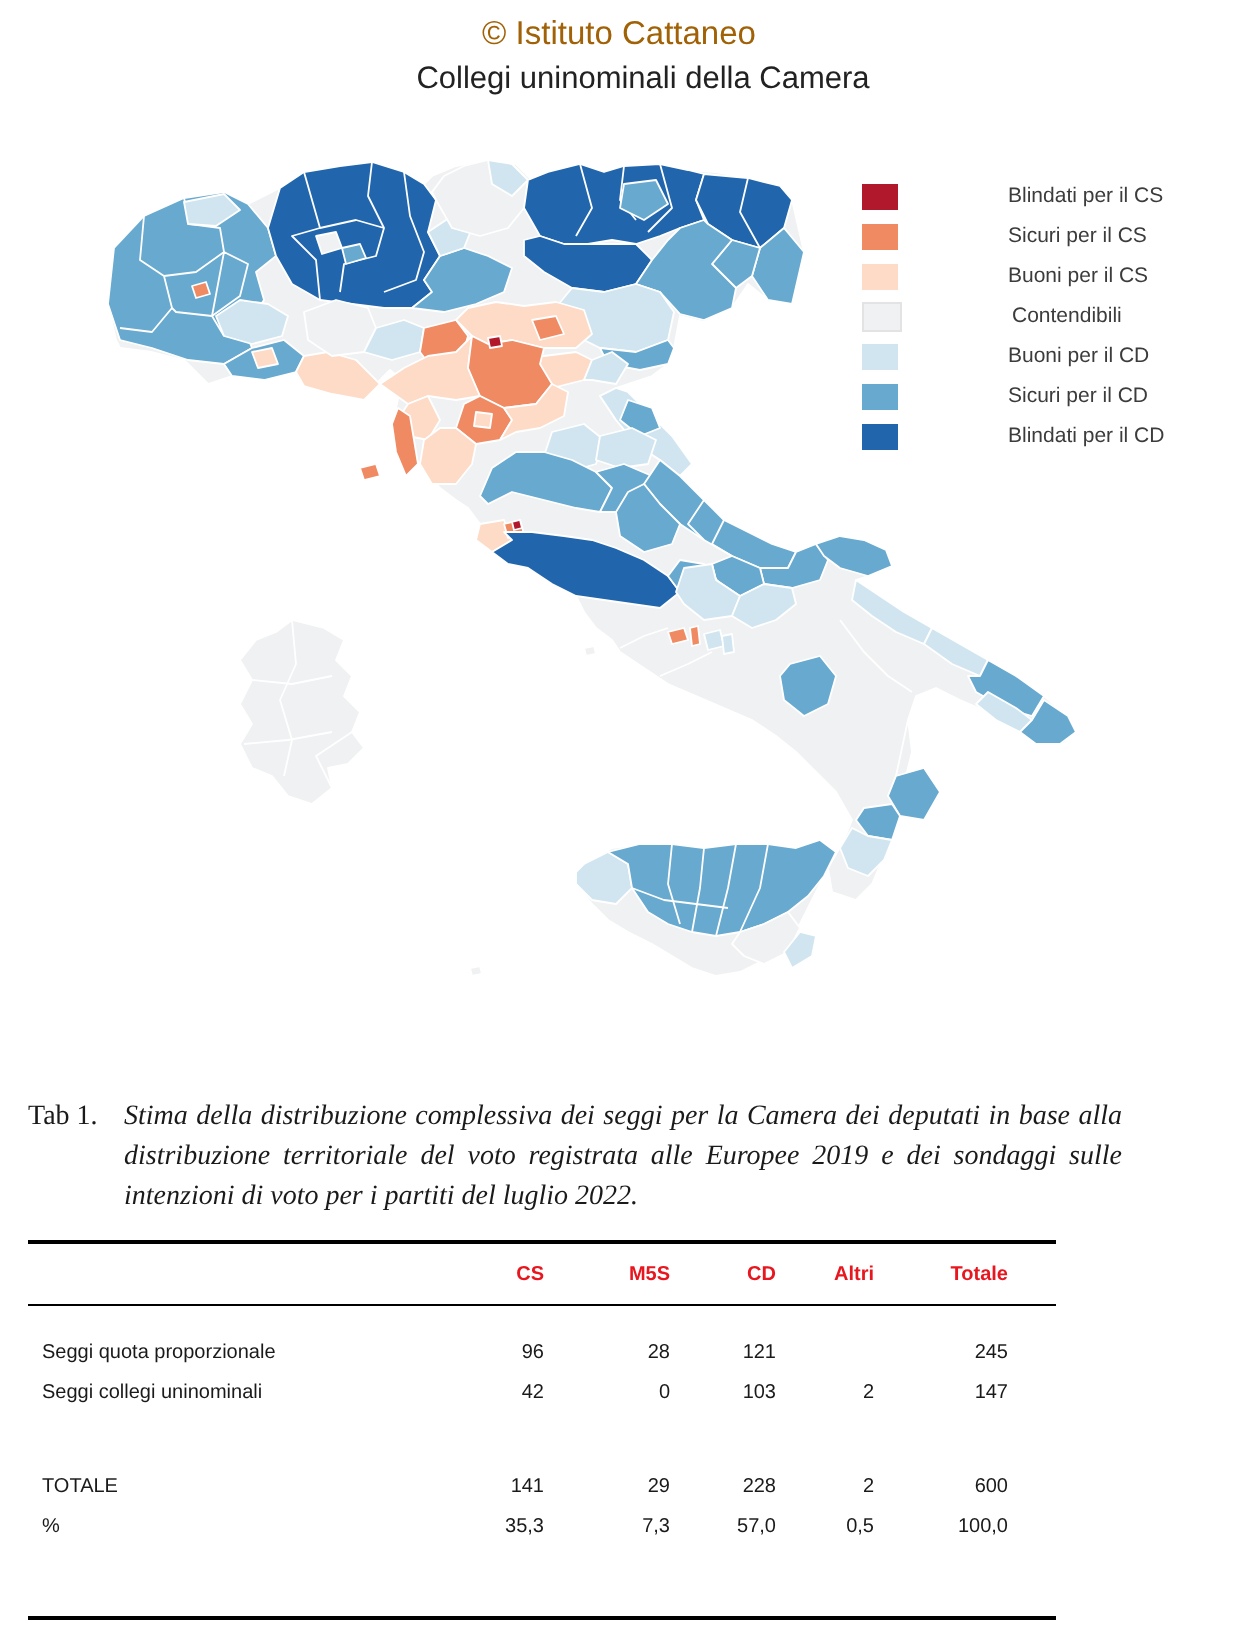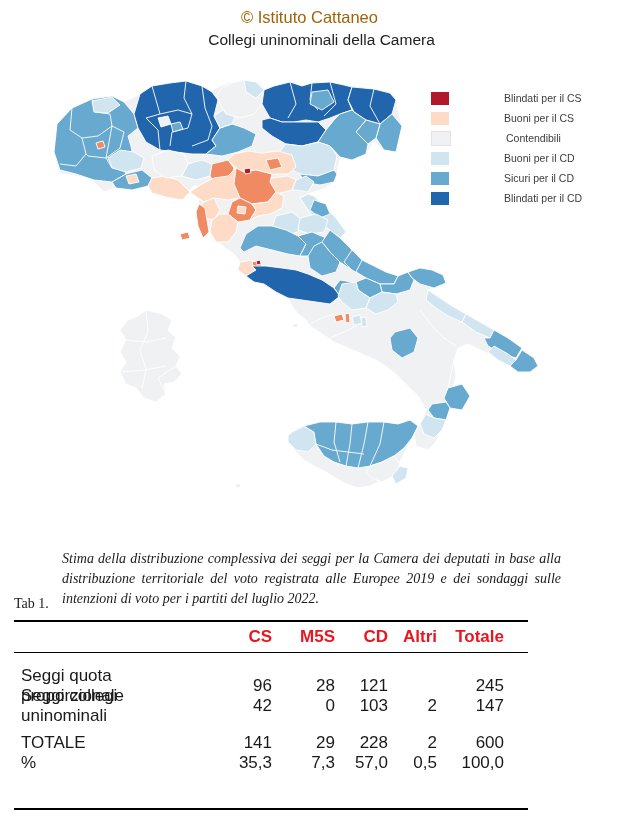--- a/index.html
+++ b/index.html
@@ -22,25 +22,25 @@
   .cd3{fill:#2166ac;}
   .bline{fill:none !important;}
   
   #legend{top:88px;left:431px;}
   .lrow{display:flex;align-items:center;height:20px;gap:48px;}
   .sw{width:18px;height:13px;margin-right:7px;flex:none;}
   .ltext{font-size:10.5px;color:#3c3c3c;white-space:nowrap;}
   
   #caption{top:549px;left:14px;width:547px;display:flex;
            font-family:"Liberation Serif",serif;font-size:14px;line-height:20px;}
-  #cap-label{width:48px;flex:none;font-style:normal;margin-top:45px;}
+  #cap-label{width:48px;flex:none;font-style:normal;}
   #cap-text{font-style:italic;text-align:justify;}
   
   #tab{top:620px;left:14px;width:514px;height:186px;
-       border-top:2px solid #000;border-bottom:2px solid #000;font-size:17px;}
+       border-top:2px solid #000;border-bottom:2px solid #000;font-size:10px;}
   .trow{display:grid;grid-template-columns:190px 68px 63px 53px 49px 91px;align-items:center;}
   .trow > div{text-align:right;}
   .trow > div:first-child{text-align:left;padding-left:7px;}
   .trow > div:last-child{padding-right:24px;}
   #thead{height:30px;border-bottom:1px solid #000;font-weight:bold;}
   #thead > div{color:#e8161e;}
   #tbody{padding-top:13px;}
   #tbody .trow{height:20px;}
   #ttotals{padding-top:27px;}
   #ttotals .trow{height:20px;}
@@ -204,20 +204,24 @@
     <path class="bline" d="M166,324 158,308 176,296"></path>
   </g>
 </svg>
 
 <div class="abs" id="legend">
   <div class="lrow">
       <span class="sw" style="background: rgb(178, 24, 43);"></span>
       <span class="ltext">Blindati per il CS</span>
     </div>
   <div class="lrow">
+      <span class="sw" style="background: rgb(239, 138, 98);"></span>
+      <span class="ltext">Sicuri per il CS</span>
+    </div>
+  <div class="lrow">
       <span class="sw" style="background: rgb(253, 219, 199);"></span>
       <span class="ltext">Buoni per il CS</span>
     </div>
   <div class="lrow">
       <span class="sw" style="border: 1px solid rgb(227, 227, 227); background: rgb(240, 241, 242);"></span>
       <span class="ltext">Contendibili</span>
     </div>
   <div class="lrow">
       <span class="sw" style="background: rgb(209, 229, 240);"></span>
       <span class="ltext">Buoni per il CD</span>

